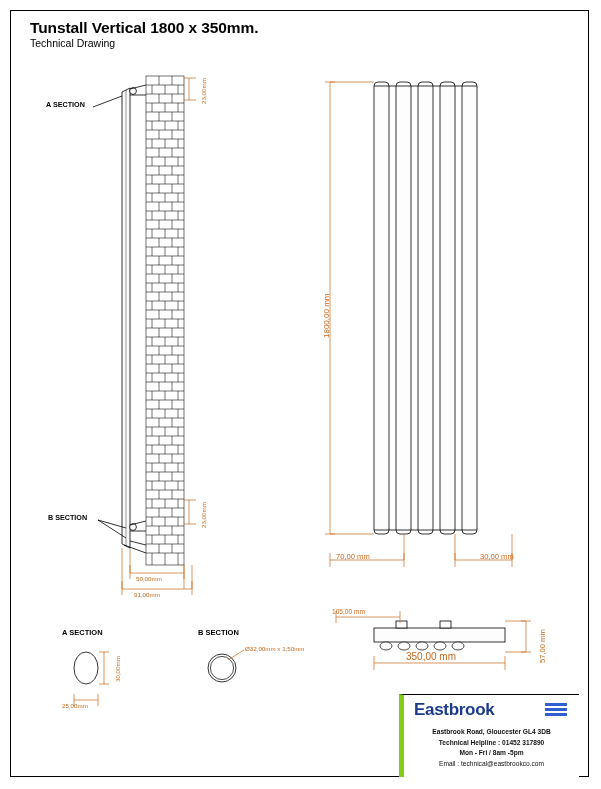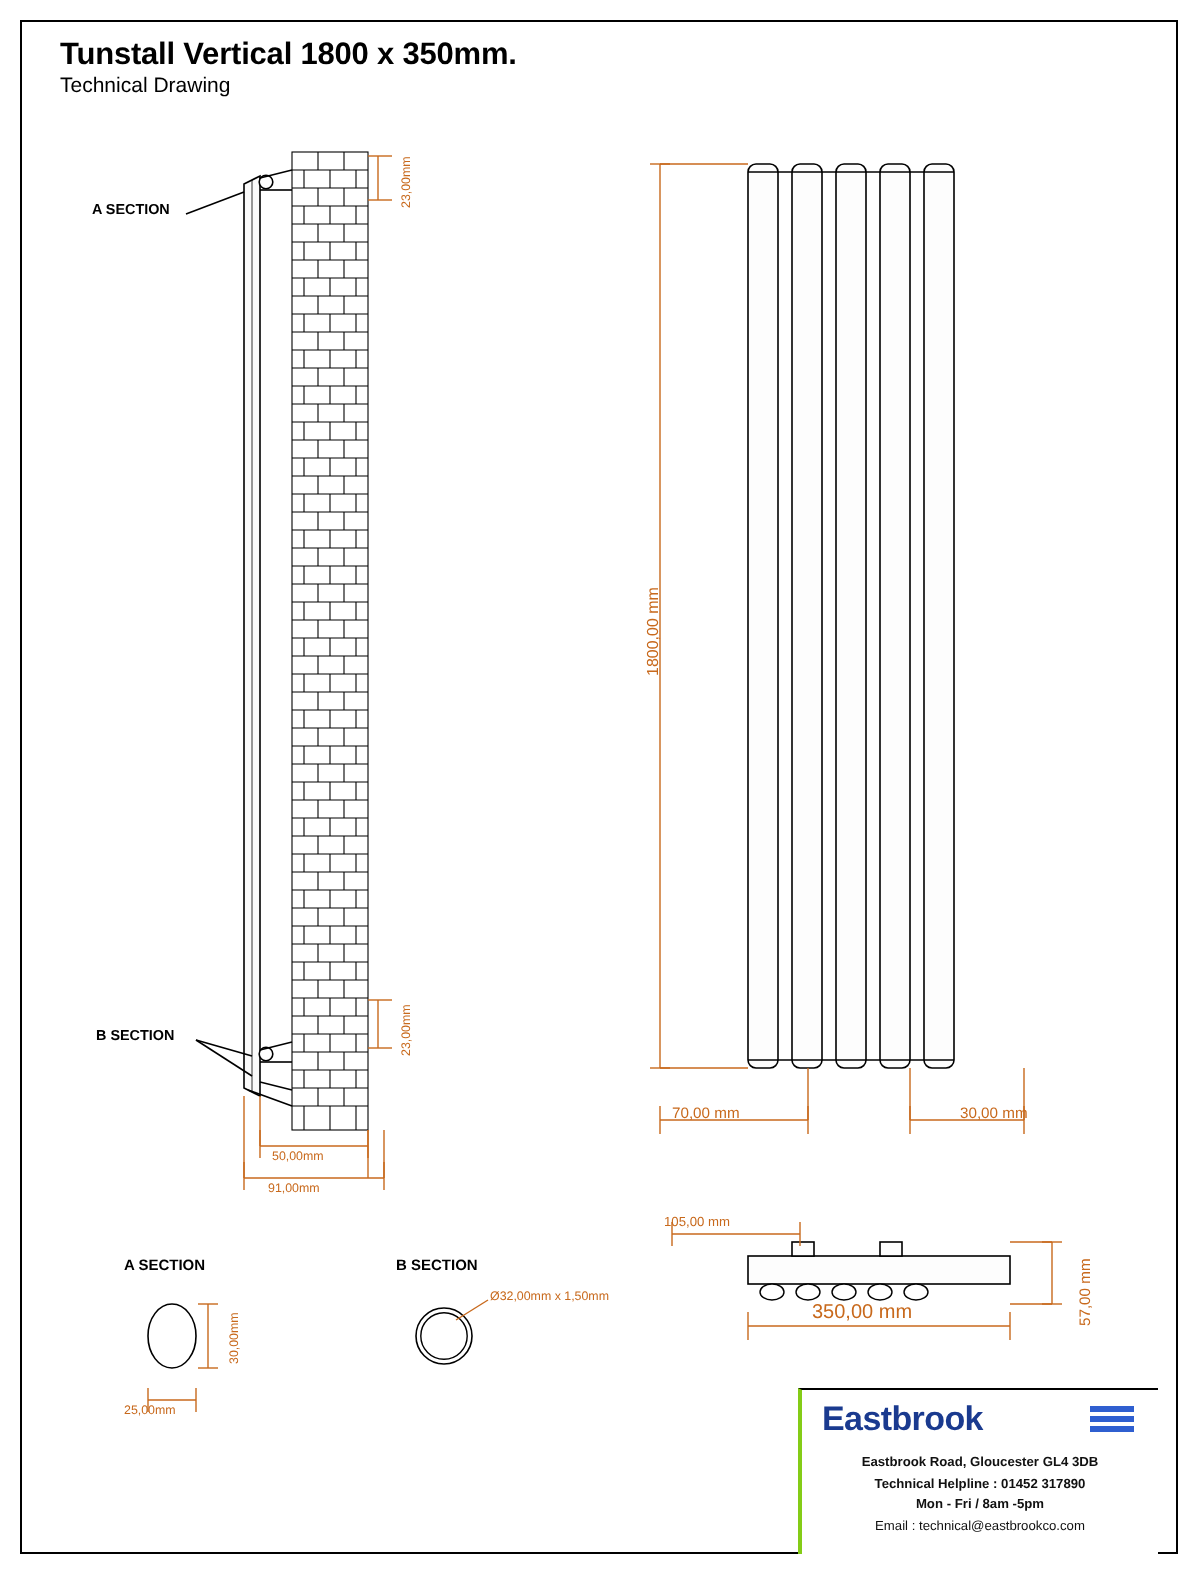--- a/index.html
+++ b/index.html
@@ -79,21 +79,21 @@
     height: 789px;
     pointer-events: none;
   }
   
   .logo-box {
     position: absolute;
     left: 399px;
     top: 694px;
     width: 180px;
     height: 83px;
-    border-left: 2px solid #84cc16;
+    border-left: 5px solid #84cc16;
     border-top: 1px solid #000;
     box-sizing: border-box;
     background: #fff;
   }
   .logo-row {
     position: relative;
     height: 30px;
     display: flex;
     align-items: center;
     padding-left: 10px;

